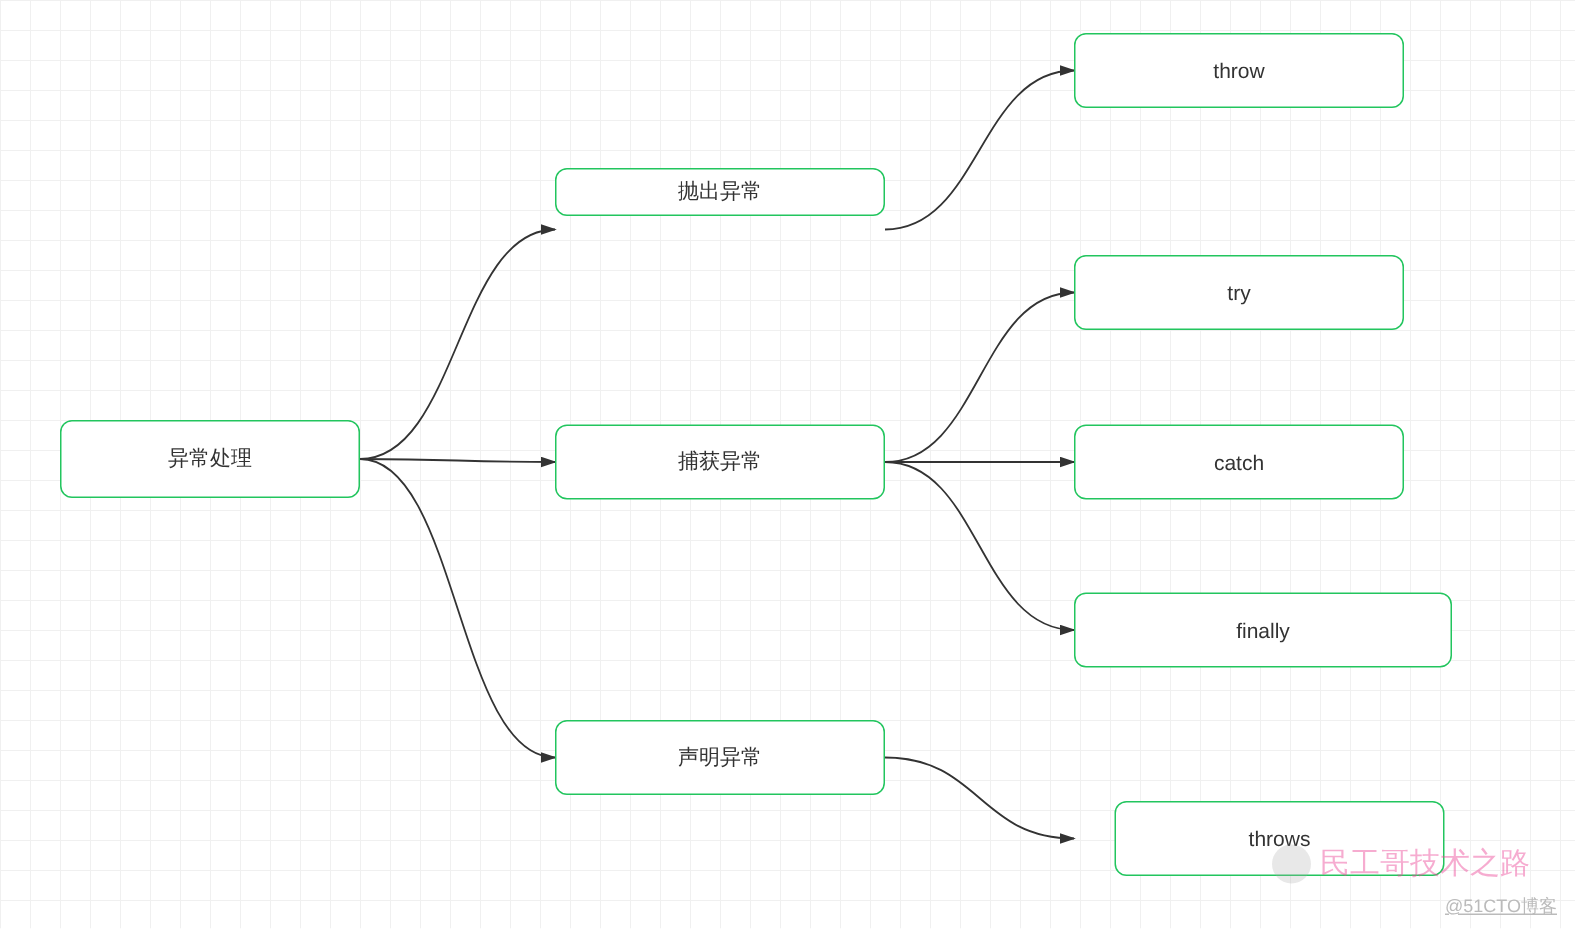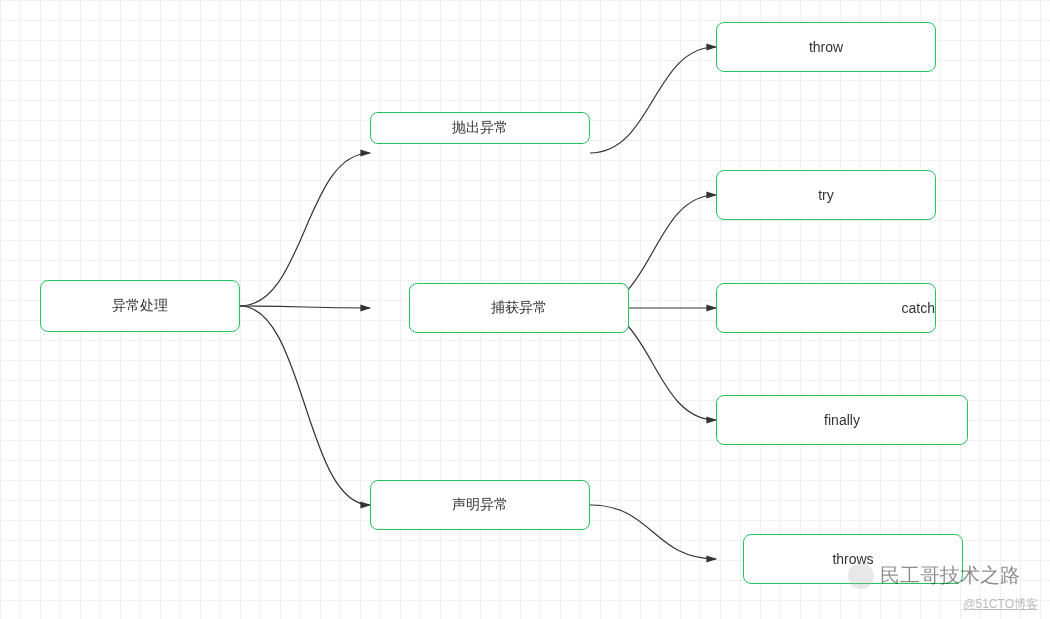--- a/index.html
+++ b/index.html
@@ -35,21 +35,21 @@
       top: 0; left: 0;
       width: 1050px;
       height: 619px;
       pointer-events: none;
     }
     .watermark {
       position: absolute;
       right: 30px;
       bottom: 30px;
       font-size: 20px;
-      color: #000000;
+      color: #ec4899;
       opacity: 0.45;
       display: flex;
       align-items: center;
       gap: 6px;
     }
     .watermark .wechat-icon {
       width: 26px;
       height: 26px;
       border-radius: 50%;
       background: #aaa;
@@ -89,34 +89,34 @@
     </g>
 </svg>
 
 <div class="node" style="left:40px; top:280px; width:200px; height:52px;">
   <span>异常处理</span>
 </div>
 
 <div class="node" style="left:370px; top:112px; width:220px; height:32px;align-items:center;">
   <span>抛出异常</span>
 </div>
-<div class="node" style="left:370px; top:283px; width:220px; height:50px;margin-left:39px;">
+<div class="node" style="left:370px; top:283px; width:220px; height:50px;">
   <span>捕获异常</span>
 </div>
 <div class="node" style="left:370px; top:480px; width:220px; height:50px;justify-content:center;">
   <span>声明异常</span>
 </div>
 
 <div class="node" style="left:716px; top:22px; width:220px; height:50px;">
   <span>throw</span>
 </div>
 <div class="node" style="left:716px; top:170px; width:220px; height:50px;">
   <span>try</span>
 </div>
-<div class="node" style="left:716px; top:283px; width:220px; height:50px;justify-content:flex-end;">
+<div class="node" style="left:716px; top:283px; width:220px; height:50px;">
   <span>catch</span>
 </div>
 <div class="node" style="left:716px; top:395px; width:252px; height:50px;">
   <span>finally</span>
 </div>
 <div class="node" style="left:743px; top:534px; width:220px; height:50px;">
   <span>throws</span>
 </div>
 
 <div class="watermark">

